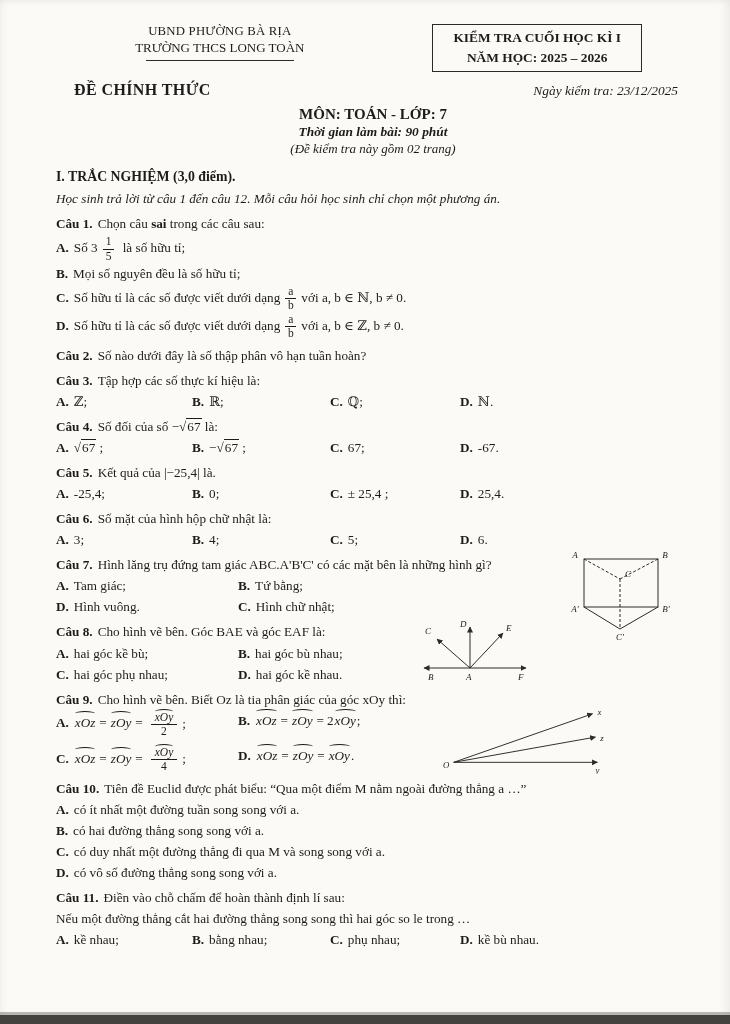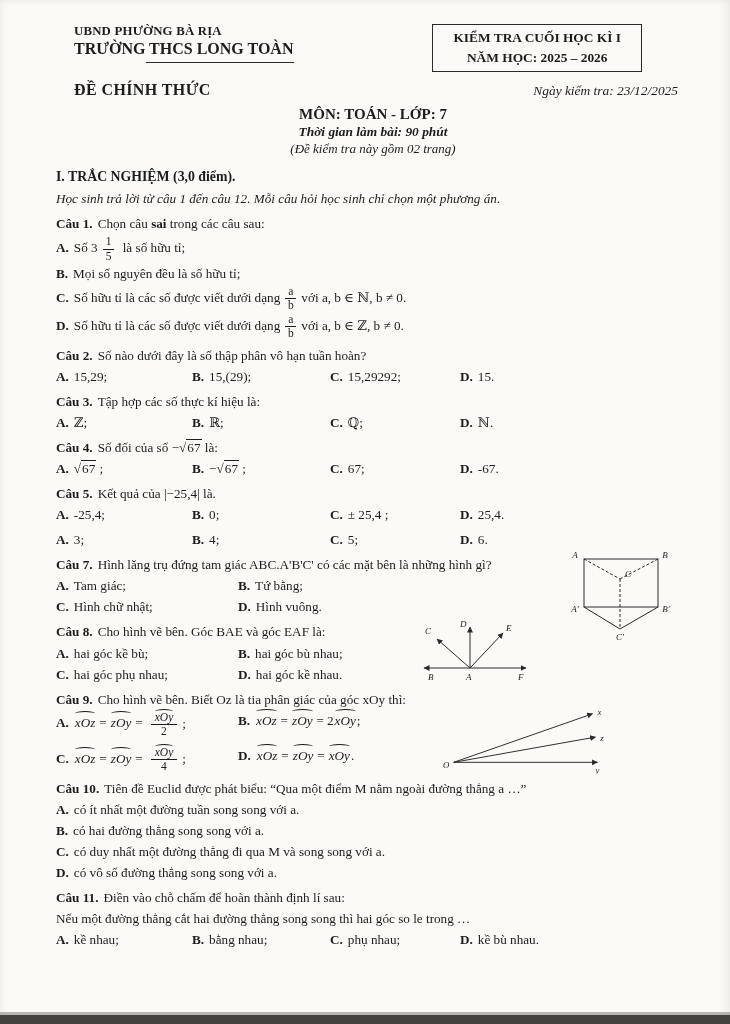--- a/index.html
+++ b/index.html
@@ -5,23 +5,23 @@
   html,body{margin:0;padding:0}
   body{width:730px;height:1024px;background:#d9d7d2;font-family:"Liberation Serif","DejaVu Serif",serif}
   .page{position:relative;width:730px;height:1024px;background:#fbfaf6;color:#1c1c1c;
         padding:24px 40px 0 56px;box-sizing:border-box;overflow:hidden;
         box-shadow:inset -4px 0 8px rgba(0,0,0,.06), inset 3px 0 6px rgba(0,0,0,.04)}
   .scan-bottom{position:absolute;left:0;right:0;bottom:0;height:9px;background:#45433f}
   .scan-bottom-soft{position:absolute;left:0;right:0;bottom:9px;height:3px;background:#8d8a83;opacity:.6}
 
   
   .hdr{display:flex;justify-content:space-between;align-items:flex-start}
-  .hdr-left{width:46%;margin-left:18px;font-weight:bold}
+  .hdr-left{width:46%;margin-left:18px;text-align:center;font-weight:normal}
   .org1{font-size:12.8px;letter-spacing:.2px}
-  .org2{font-size:16px;margin-top:1px}
+  .org2{font-size:13px;margin-top:1px}
   .rule{width:148px;border-bottom:1.5px solid #2a2a2a;margin:4px auto 0}
   .exam-box{border:1.6px solid #2a2a2a;padding:3px 20px;margin-right:48px;text-align:center;
             font-weight:bold;font-size:13.4px;line-height:1.5}
   .hdr2{display:flex;justify-content:space-between;align-items:baseline;margin-top:9px}
   .official{width:46%;margin-left:18px;text-align:left;font-weight:bold;font-size:16px;letter-spacing:.4px}
   .date{font-style:italic;font-size:13.4px;margin-right:12px}
   .subject-block{text-align:center;margin-top:7px}
   .subject{font-weight:bold;font-size:15px}
   .time{font-weight:bold;font-style:italic;font-size:13.4px;margin-top:1px}
   .pages{font-style:italic;font-size:13px;margin-top:1px}
@@ -93,26 +93,20 @@
         <b class="ql">Câu 1.</b><span>Chọn câu </span><b>sai</b><span> trong các câu sau:</span>
       </div>
       <div class="optline"><b>A.</b><span>Số 3</span><span class="frac"><span class="num">1</span><span class="den">5</span></span><span> là số hữu tỉ;</span></div>
       <div class="optline"><b>B.</b><span>Mọi số nguyên đều là số hữu tỉ;</span></div>
       <div class="optline"><b>C.</b><span>Số hữu tỉ là các số được viết dưới dạng</span><span class="frac"><span class="num">a</span><span class="den">b</span></span><span>với a, b ∈ ℕ, b ≠ 0.</span></div>
       <div class="optline"><b>D.</b><span>Số hữu tỉ là các số được viết dưới dạng</span><span class="frac"><span class="num">a</span><span class="den">b</span></span><span>với a, b ∈ ℤ, b ≠ 0.</span></div>
     </div>
 
     <div class="q">
       <div class="qline"><b class="ql">Câu 2.</b><span>Số nào dưới đây là số thập phân vô hạn tuần hoàn?</span></div>
-      <div class="opts4">
-        <span class="opt"><b>A.</b><span>15,29;</span></span>
-        <span class="opt"><b>B.</b><span>15,(29);</span></span>
-        <span class="opt"><b>C.</b><span>15,29292;</span></span>
-        <span class="opt"><b>D.</b><span>15.</span></span>
-      </div>
     </div>
 
     <div class="q">
       <div class="qline"><b class="ql">Câu 3.</b><span>Tập hợp các số thực kí hiệu là:</span></div>
       <div class="opts4">
         <span class="opt"><b>A.</b><span>ℤ;</span></span>
         <span class="opt"><b>B.</b><span>ℝ;</span></span>
         <span class="opt"><b>C.</b><span>ℚ;</span></span>
         <span class="opt"><b>D.</b><span>ℕ.</span></span>
       </div>
@@ -132,38 +126,39 @@
       <div class="qline"><b class="ql">Câu 5.</b><span>Kết quả của |−25,4| là.</span></div>
       <div class="opts4">
         <span class="opt"><b>A.</b><span>-25,4;</span></span>
         <span class="opt"><b>B.</b><span>0;</span></span>
         <span class="opt"><b>C.</b><span>± 25,4 ;</span></span>
         <span class="opt"><b>D.</b><span>25,4.</span></span>
       </div>
     </div>
 
     <div class="q">
+      <div class="qline"><b class="ql">Câu 6.</b><span>Số mặt của hình hộp chữ nhật là:</span></div>
       <div class="opts4">
         <span class="opt"><b>A.</b><span>3;</span></span>
         <span class="opt"><b>B.</b><span>4;</span></span>
         <span class="opt"><b>C.</b><span>5;</span></span>
         <span class="opt"><b>D.</b><span>6.</span></span>
       </div>
     </div>
 
     <div class="q qfig">
       <div class="qleft">
         <div class="qline"><b class="ql">Câu 7.</b><span>Hình lăng trụ đứng tam giác ABC.A'B'C' có các mặt bên là những hình gì?</span></div>
         <div class="opts2">
           <span class="opt"><b>A.</b><span>Tam giác;</span></span>
           <span class="opt"><b>B.</b><span>Tứ bằng;</span></span>
         </div>
         <div class="opts2">
+          <span class="opt"><b>D.</b><span>Hình vuông.</span></span>
           <span class="opt"><b>C.</b><span>Hình chữ nhật;</span></span>
-          <span class="opt"><b>D.</b><span>Hình vuông.</span></span>
         </div>
       </div>
       <svg class="fig fig7" width="104" height="96" viewBox="0 0 104 96">
         <g stroke="#2a2a2a" stroke-width="1" fill="none">
           <rect x="14" y="12" width="74" height="48"></rect>
           <line x1="14" y1="12" x2="50" y2="32" stroke-dasharray="3 2"></line>
           <line x1="88" y1="12" x2="50" y2="32" stroke-dasharray="3 2"></line>
           <line x1="50" y1="32" x2="50" y2="82" stroke-dasharray="3 2"></line>
           <line x1="14" y1="60" x2="50" y2="82"></line>
           <line x1="88" y1="60" x2="50" y2="82"></line>

